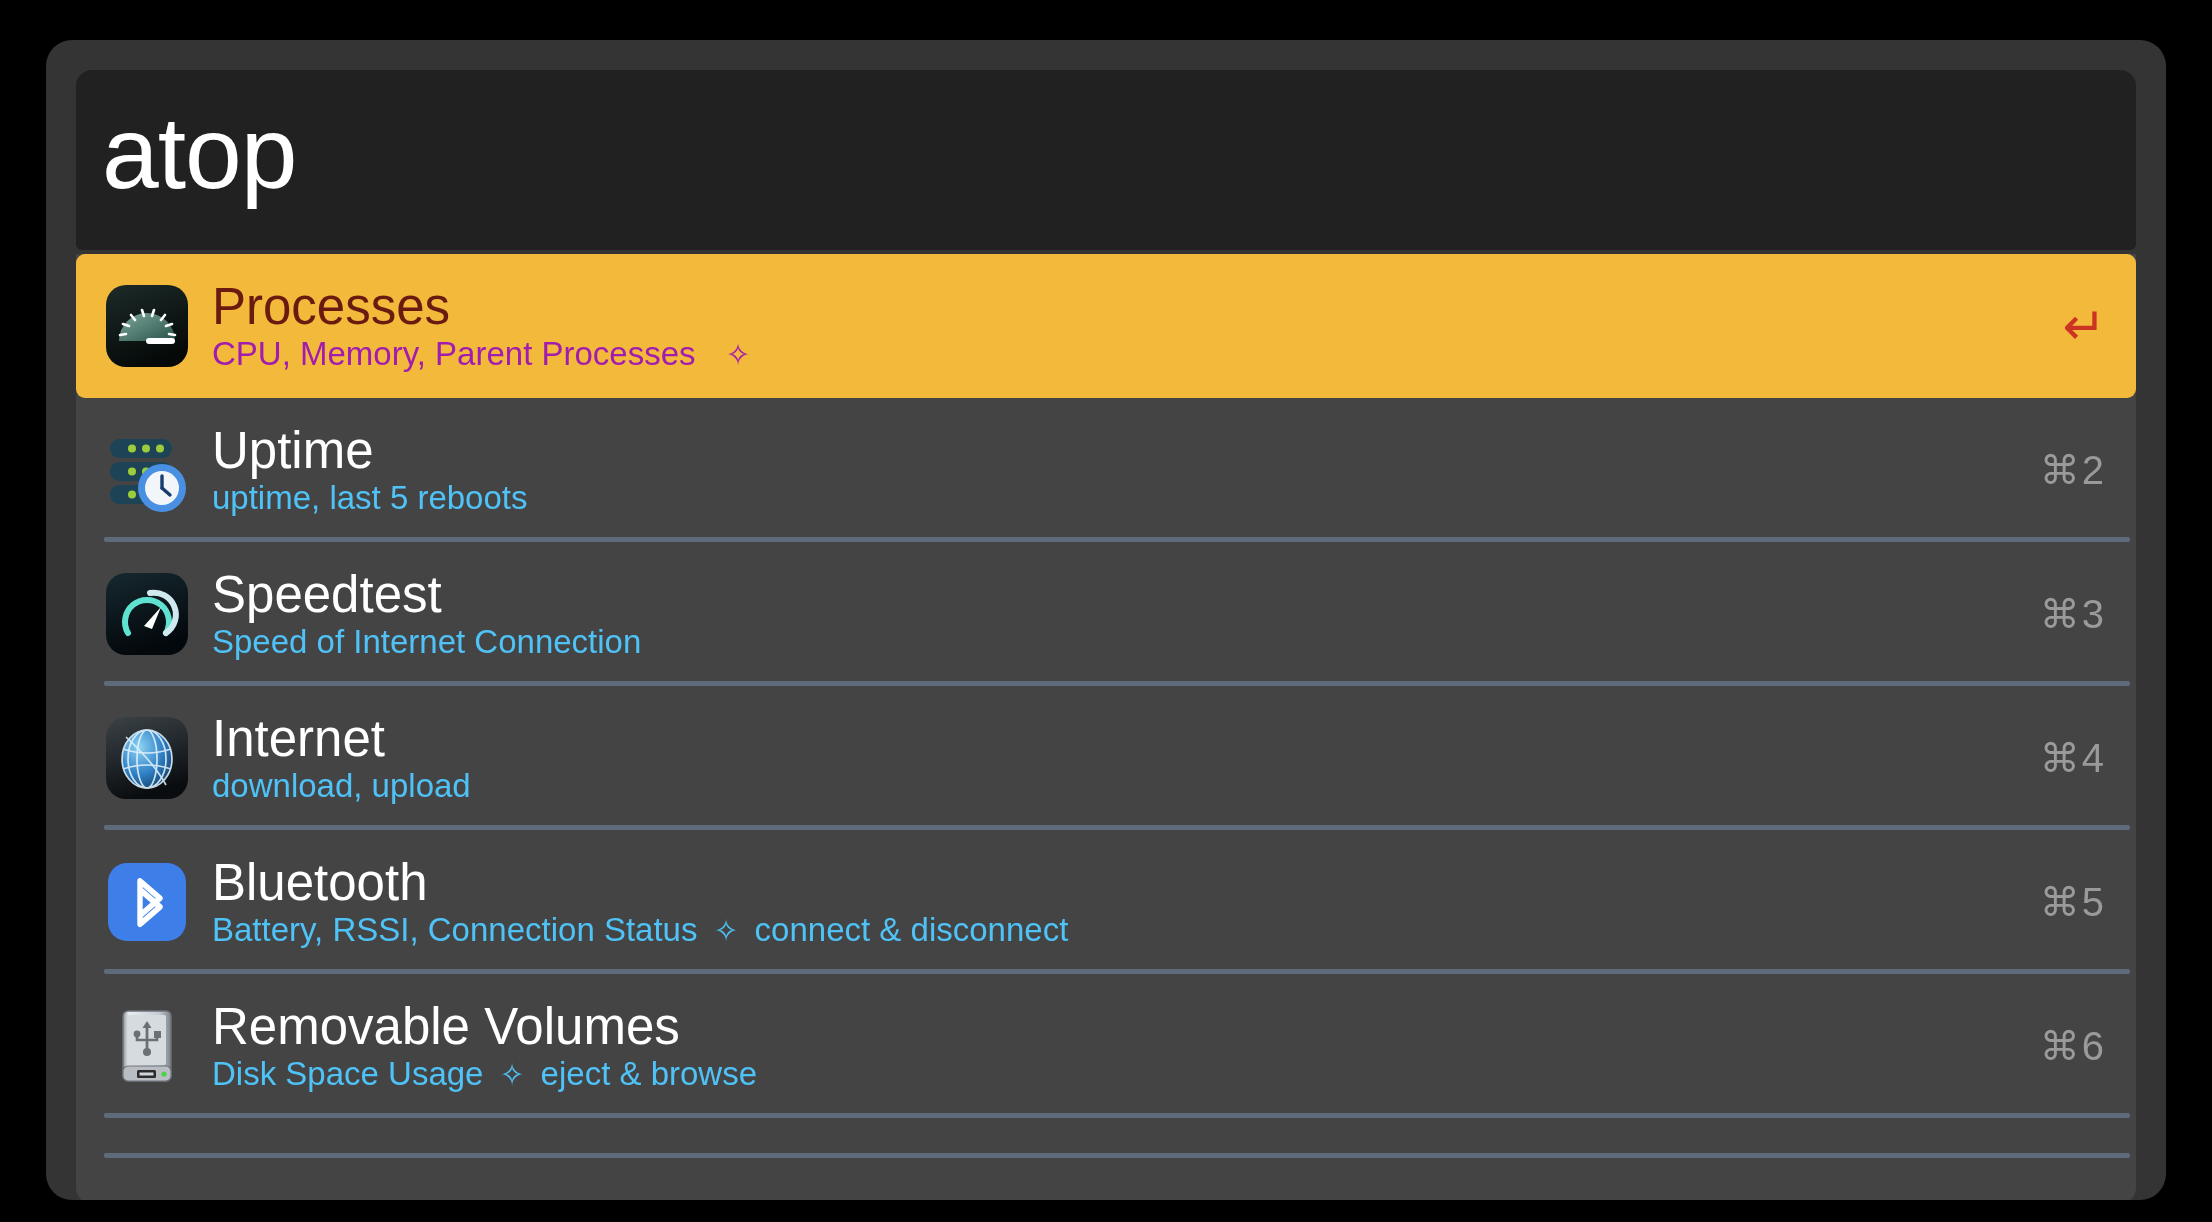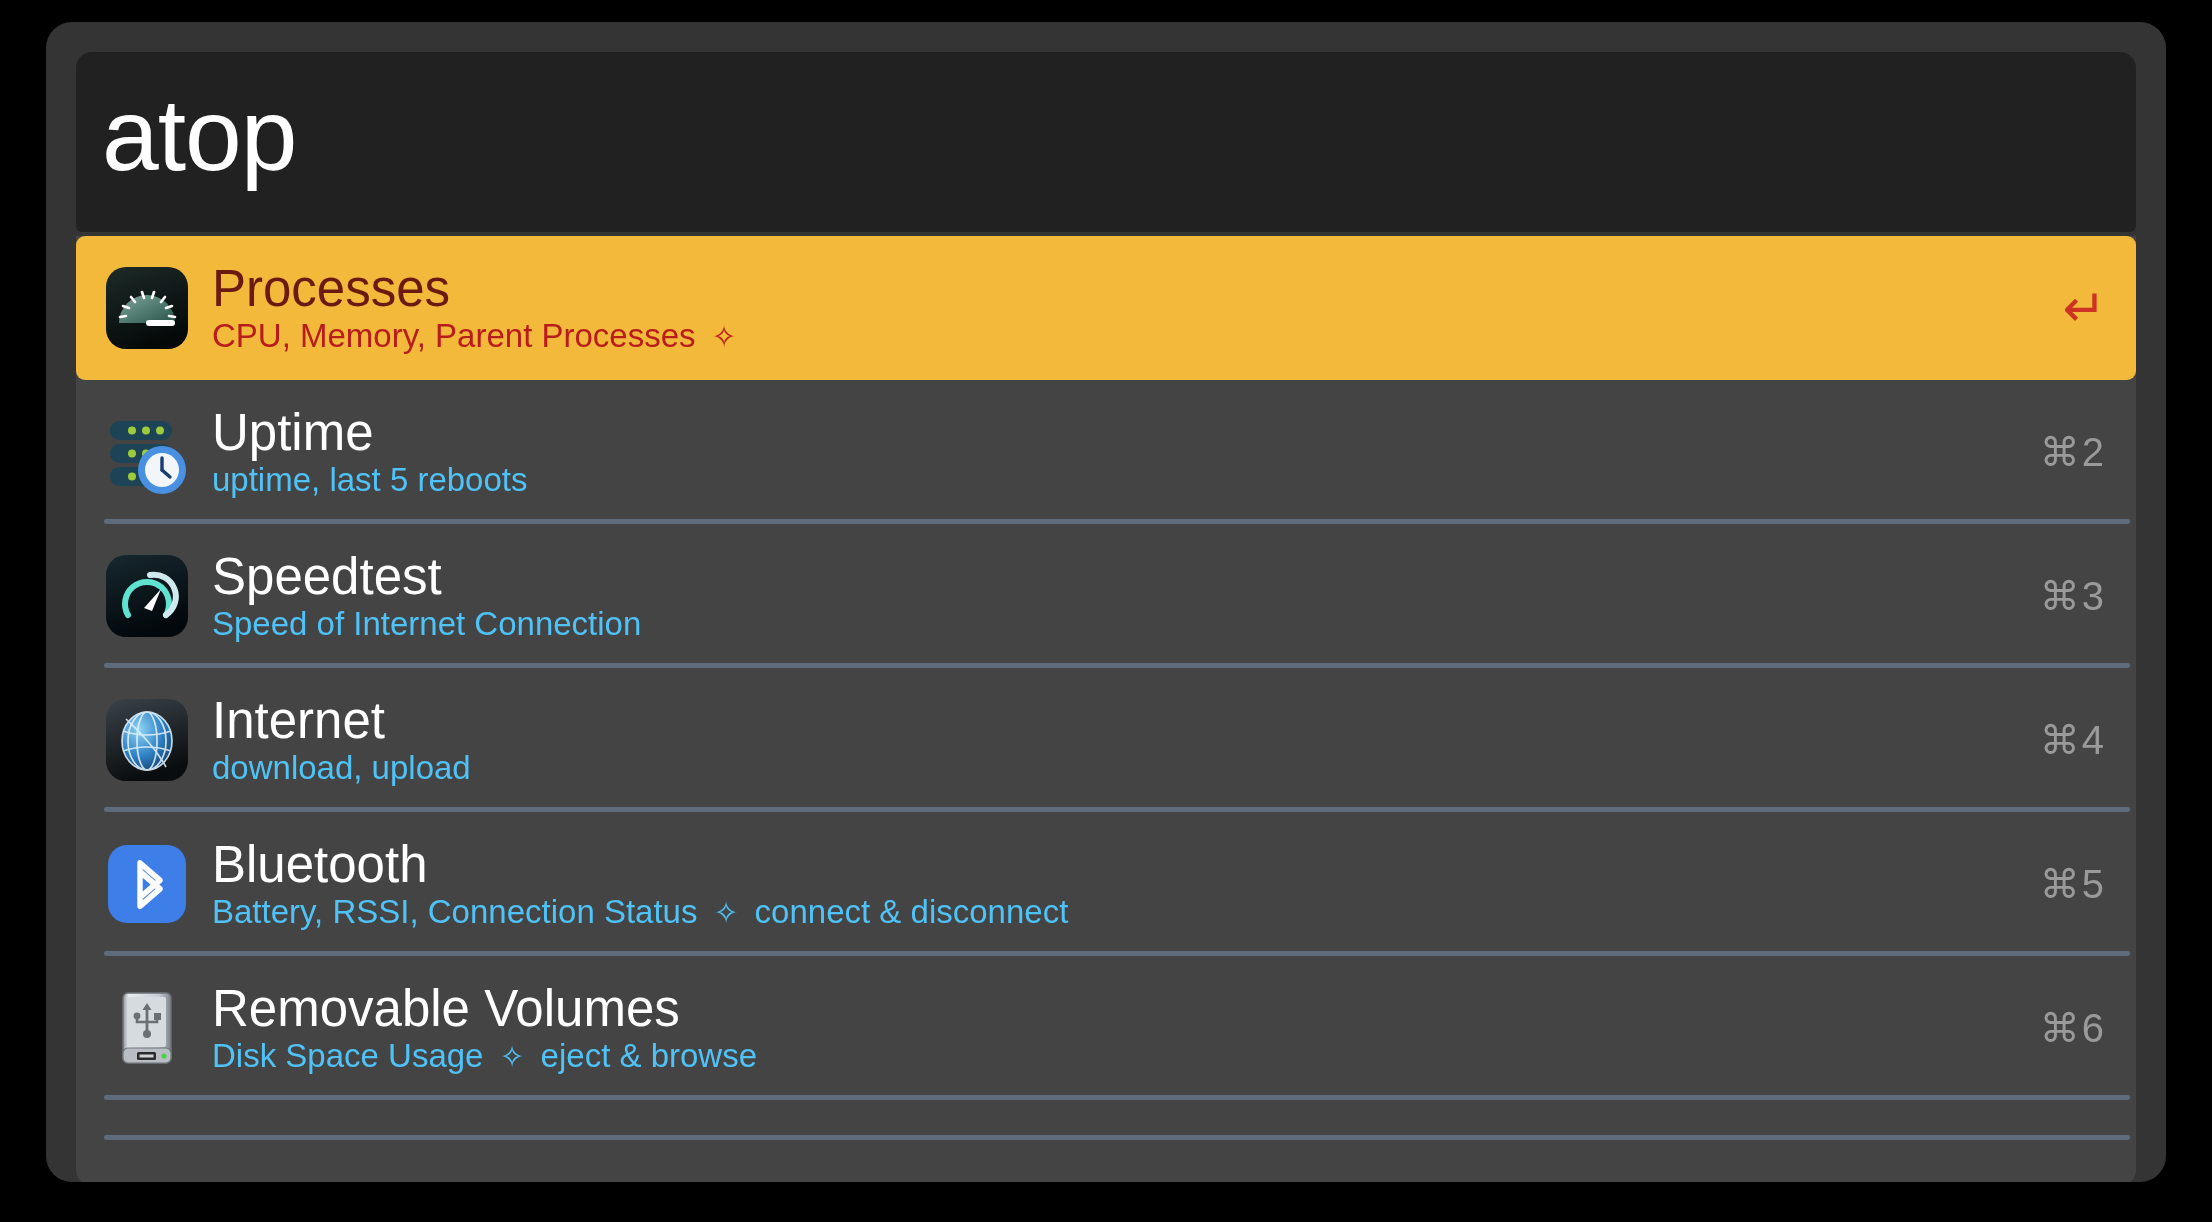--- a/index.html
+++ b/index.html
@@ -9,21 +9,21 @@
     height: 1222px;
     background: #000000;
     font-family: "Liberation Sans", "DejaVu Sans", sans-serif;
     overflow: hidden;
   }
 
   
   #window-shell {
     position: absolute;
     left: 46px;
-    top: 22px;
+    top: 40px;
     width: 2120px;
     height: 1160px;
     background: #343434;
     border-radius: 26px;
     padding: 30px 30px 0 30px;
     overflow: hidden;
   }
 
   
   #search-header {
@@ -106,21 +106,21 @@
 
   .row-subtitle {
     font-size: 33px;
     line-height: 1.12;
     color: #4FC3F7;
     font-weight: 400;
     white-space: nowrap;
     display: flex;
     align-items: baseline;
   }
-  .selected .row-subtitle { color: #b91c1c; }
+  .selected .row-subtitle { color: #a21caf; gap: 14px; }
 
   .sub-sep {
     padding: 0 16px;
     font-size: 30px;
   }
 
   .row-accessory {
     flex: 0 0 auto;
     margin-left: 24px;
     color: #9A9A9A;

